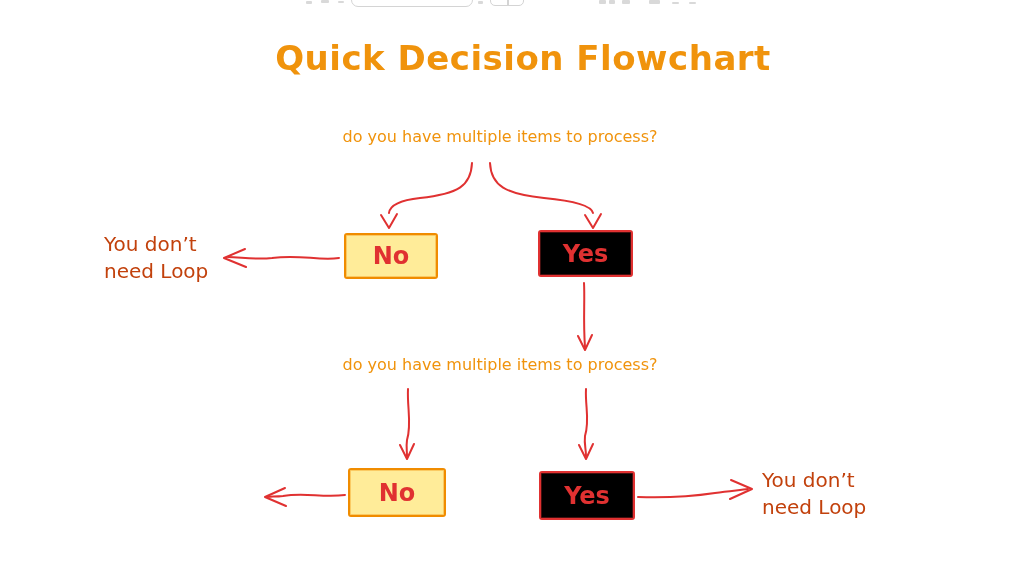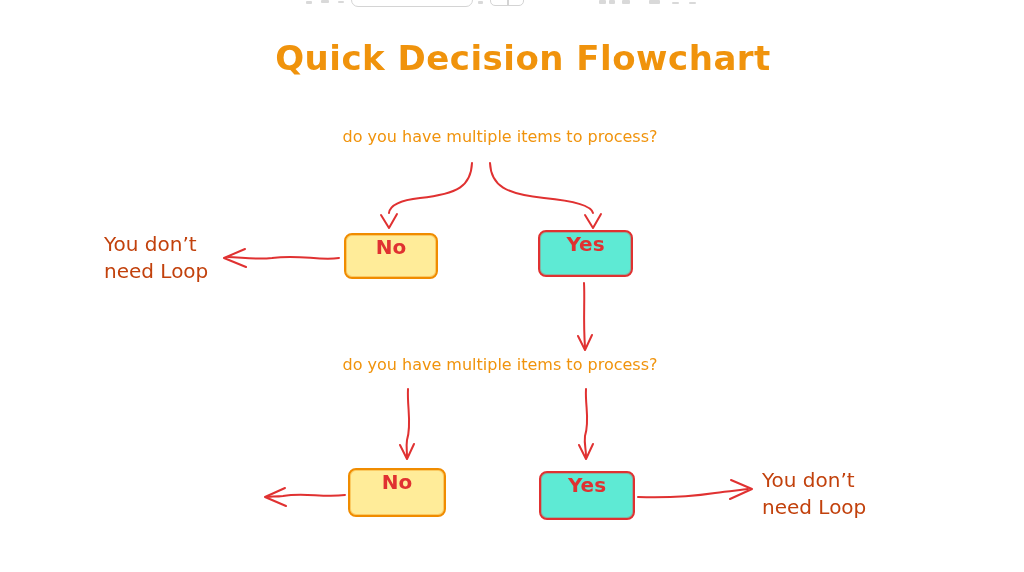--- a/index.html
+++ b/index.html
@@ -51,34 +51,35 @@
     font-weight: 500;
     color: #f0930c;
   }
   #question-1 { top: 127px; }
   #question-2 { top: 355px; }
 
   
   .node {
     position: absolute;
     display: flex;
+    align-items: center;
     justify-content: center;
-    font-size: 20px;
+    font-size: 24px;
     font-weight: 600;
     color: #e03131;
-    border-radius: 8px;
+    border-radius: 3px;
     box-sizing: border-box;
   }
   .node.yellow {
     background: #ffec99;
     border: 2px solid #f08c00;
     box-shadow: inset 0 0 0 1px rgba(240,140,0,0.35);
   }
   .node.pink {
-    background: #5eead4;
+    background: #000000;
     border: 2px solid #e03131;
     box-shadow: inset 0 0 0 1px rgba(224,49,49,0.3);
   }
   #node-no-1  { left: 344px; top: 233px; width: 94px;  height: 46px; }
   #node-yes-1 { left: 538px; top: 230px; width: 95px;  height: 47px; }
   #node-no-2  { left: 348px; top: 468px; width: 98px;  height: 49px; }
   #node-yes-2 { left: 539px; top: 471px; width: 96px;  height: 49px; }
 
   
   .outcome {

